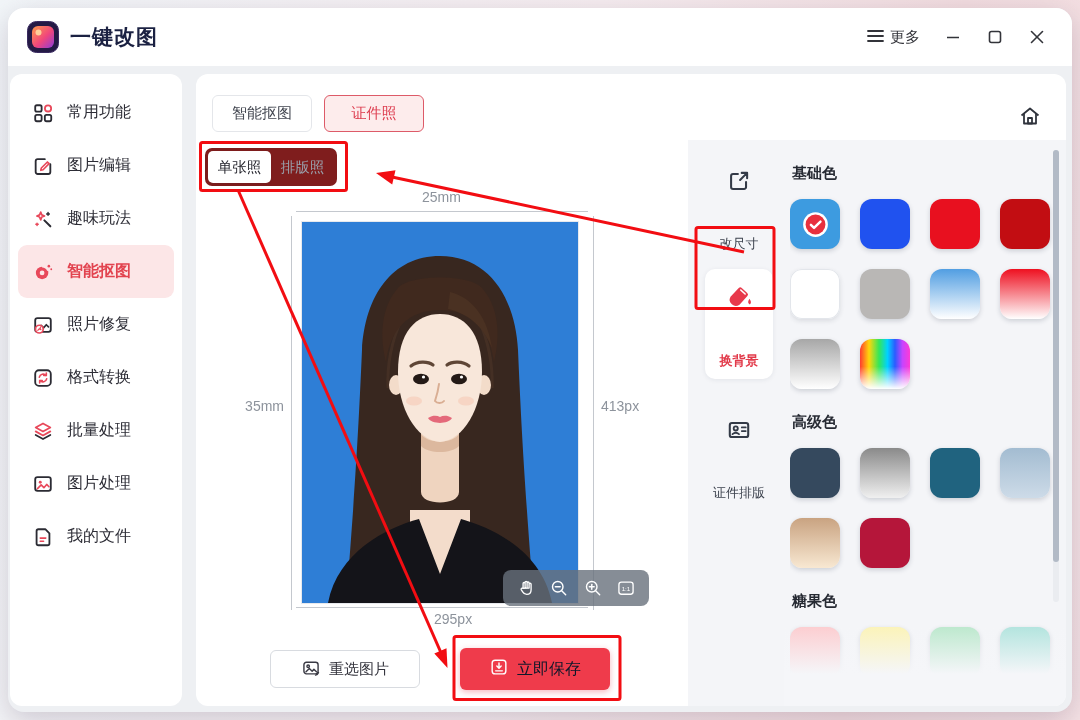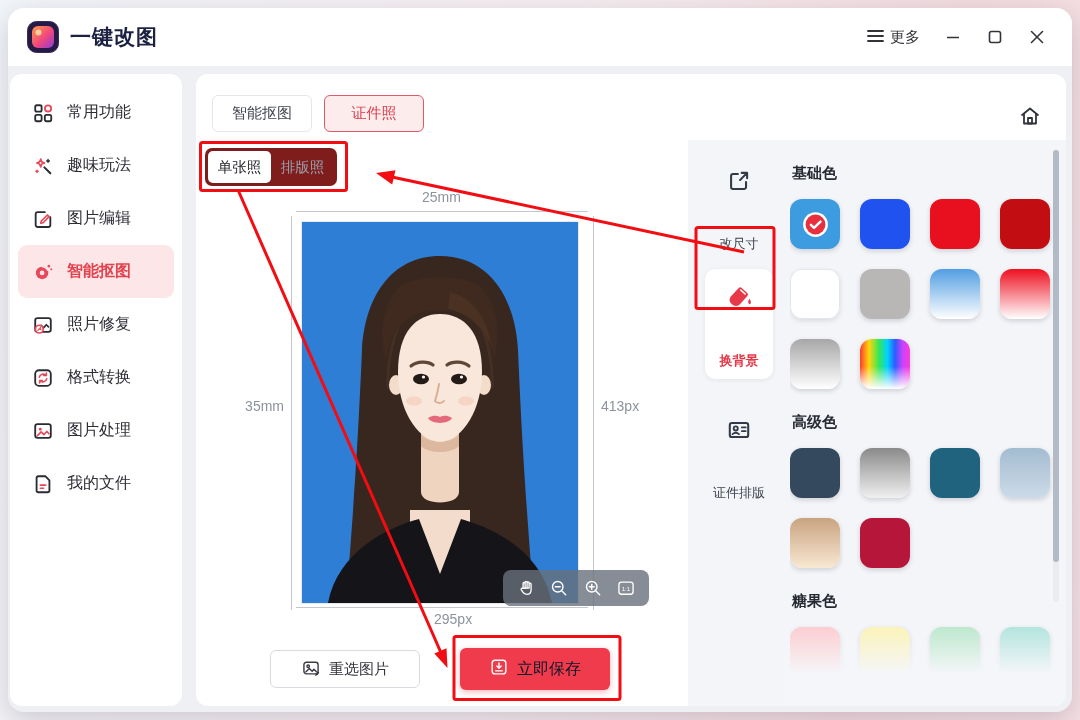--- a/index.html
+++ b/index.html
@@ -141,36 +141,36 @@
                 <rect x="14" y="14" width="7" height="7" rx="1.8"></rect>
               </g>
               <circle cx="17.5" cy="7" r="3.4" stroke="#e8485a" stroke-width="2"></circle>
             </svg>
           </span>
     <span class="s-label">常用功能</span>
         </div>
         <div class="side-item">
           <span class="s-icon">
             <svg width="22" height="22" viewBox="0 0 24 24" fill="none" stroke-linecap="round" stroke-linejoin="round">
+              <path d="M20 10 V18.5 a2.2 2.2 0 0 1-2.2 2.2 H6.2 A2.2 2.2 0 0 1 4 18.5 V6.7 A2.2 2.2 0 0 1 6.2 4.5 H14" stroke="#2b2b33" stroke-width="2"></path>
+              <path d="M10.2 14.2 L16.8 7.6 l1.9 1.9 L12.1 16.1 l-2.5.6 Z" stroke="#e8485a" stroke-width="1.8"></path>
+            </svg>
+          </span>
+    <span class="s-label">图片编辑</span>
+        </div>
+        <div class="side-item">
+          <span class="s-icon">
+            <svg width="22" height="22" viewBox="0 0 24 24" fill="none" stroke-linecap="round" stroke-linejoin="round">
               <path d="M9.5 4.5 l1.2 3 3 1.2 -3 1.2 -1.2 3 -1.2-3 -3-1.2 3-1.2 Z" stroke="#e8485a" stroke-width="1.8"></path>
               <path d="M13.5 13.5 L20 20" stroke="#2b2b33" stroke-width="2.2"></path>
               <path d="M17.5 5 v3 M16 6.5 h3" stroke="#2b2b33" stroke-width="1.6"></path>
               <path d="M5.5 16.5 v2.6 M4.2 17.8 h2.6" stroke="#e8485a" stroke-width="1.6"></path>
             </svg>
           </span>
     <span class="s-label">趣味玩法</span>
-        </div>
-        <div class="side-item">
-          <span class="s-icon">
-            <svg width="22" height="22" viewBox="0 0 24 24" fill="none" stroke-linecap="round" stroke-linejoin="round">
-              <path d="M20 10 V18.5 a2.2 2.2 0 0 1-2.2 2.2 H6.2 A2.2 2.2 0 0 1 4 18.5 V6.7 A2.2 2.2 0 0 1 6.2 4.5 H14" stroke="#2b2b33" stroke-width="2"></path>
-              <path d="M10.2 14.2 L16.8 7.6 l1.9 1.9 L12.1 16.1 l-2.5.6 Z" stroke="#e8485a" stroke-width="1.8"></path>
-            </svg>
-          </span>
-    <span class="s-label">图片编辑</span>
         </div>
         <div class="side-item active">
           <span class="s-icon">
             <svg width="22" height="22" viewBox="0 0 24 24">
               <circle cx="11" cy="13" r="6.8" fill="#e8485a"></circle>
               <circle cx="11" cy="13" r="2.6" fill="#fce6e7"></circle>
               <path d="M11 6.2 a6.8 6.8 0 0 1 6.4 4.4" stroke="#fce6e7" stroke-width="1.6" fill="none"></path>
               <circle cx="18.4" cy="5.6" r="1.4" fill="#e8485a"></circle>
               <circle cx="21" cy="9" r="1" fill="#e8485a"></circle>
             </svg>
@@ -190,20 +190,30 @@
         </div>
         <div class="side-item">
           <span class="s-icon">
             <svg width="22" height="22" viewBox="0 0 24 24" fill="none" stroke-linecap="round" stroke-linejoin="round">
               <rect x="3.5" y="3.5" width="17" height="17" rx="4" stroke="#2b2b33" stroke-width="2"></rect>
               <path d="M8 11 a4.2 4.2 0 0 1 7.3-1.8 M16 13 a4.2 4.2 0 0 1-7.3 1.8" stroke="#e8485a" stroke-width="1.8"></path>
               <path d="M15.6 6.5 v2.8 h-2.8 M8.4 17.5 v-2.8 h2.8" stroke="#e8485a" stroke-width="1.8"></path>
             </svg>
           </span>
     <span class="s-label">格式转换</span>
+        </div>
+        <div class="side-item">
+          <span class="s-icon">
+            <svg width="22" height="22" viewBox="0 0 24 24" fill="none" stroke-linecap="round" stroke-linejoin="round">
+              <path d="M12 3.8 L20 8.2 12 12.6 4 8.2 Z" stroke="#e8485a" stroke-width="1.9"></path>
+              <path d="M4 12.4 L12 16.8 20 12.4" stroke="#e8485a" stroke-width="1.9"></path>
+              <path d="M4 16.4 L12 20.8 20 16.4" stroke="#2b2b33" stroke-width="1.9"></path>
+            </svg>
+          </span>
+    <span class="s-label">批量处理</span>
         </div>
         <div class="side-item">
           <span class="s-icon">
             <svg width="22" height="22" viewBox="0 0 24 24" fill="none" stroke-linecap="round" stroke-linejoin="round">
               <rect x="3.5" y="4.5" width="17" height="15" rx="2.5" stroke="#2b2b33" stroke-width="2"></rect>
               <circle cx="9" cy="10" r="1.6" fill="#e8485a"></circle>
               <path d="M6 17 l4-4 3 3 3-3.5 2.5 2.5" stroke="#e8485a" stroke-width="1.8"></path>
             </svg>
           </span>
     <span class="s-label">图片处理</span>

